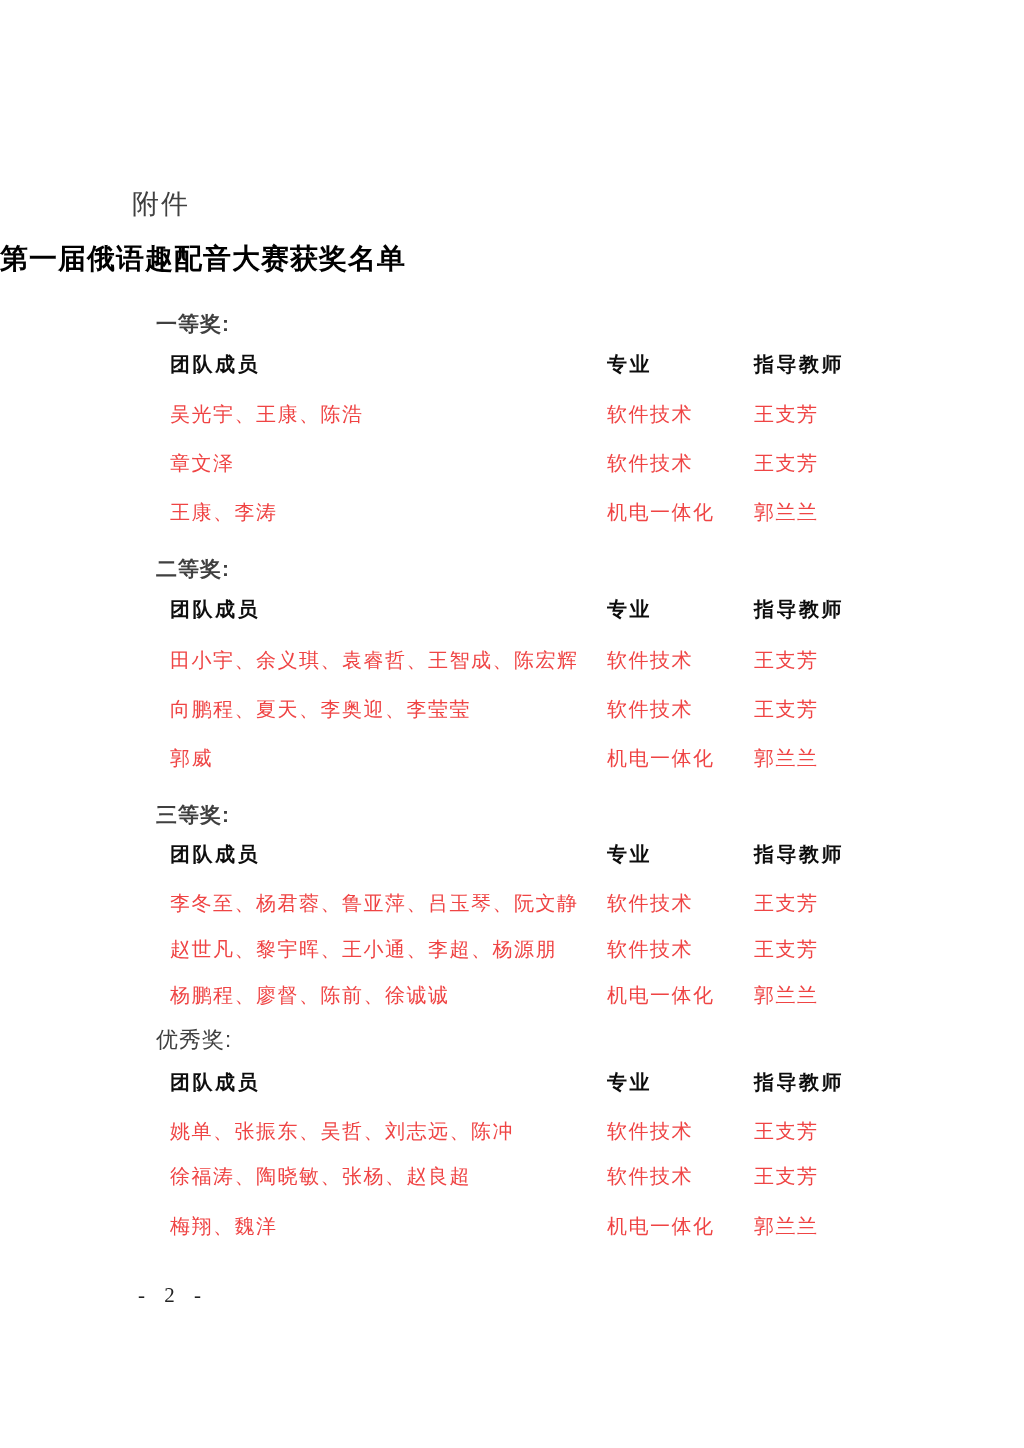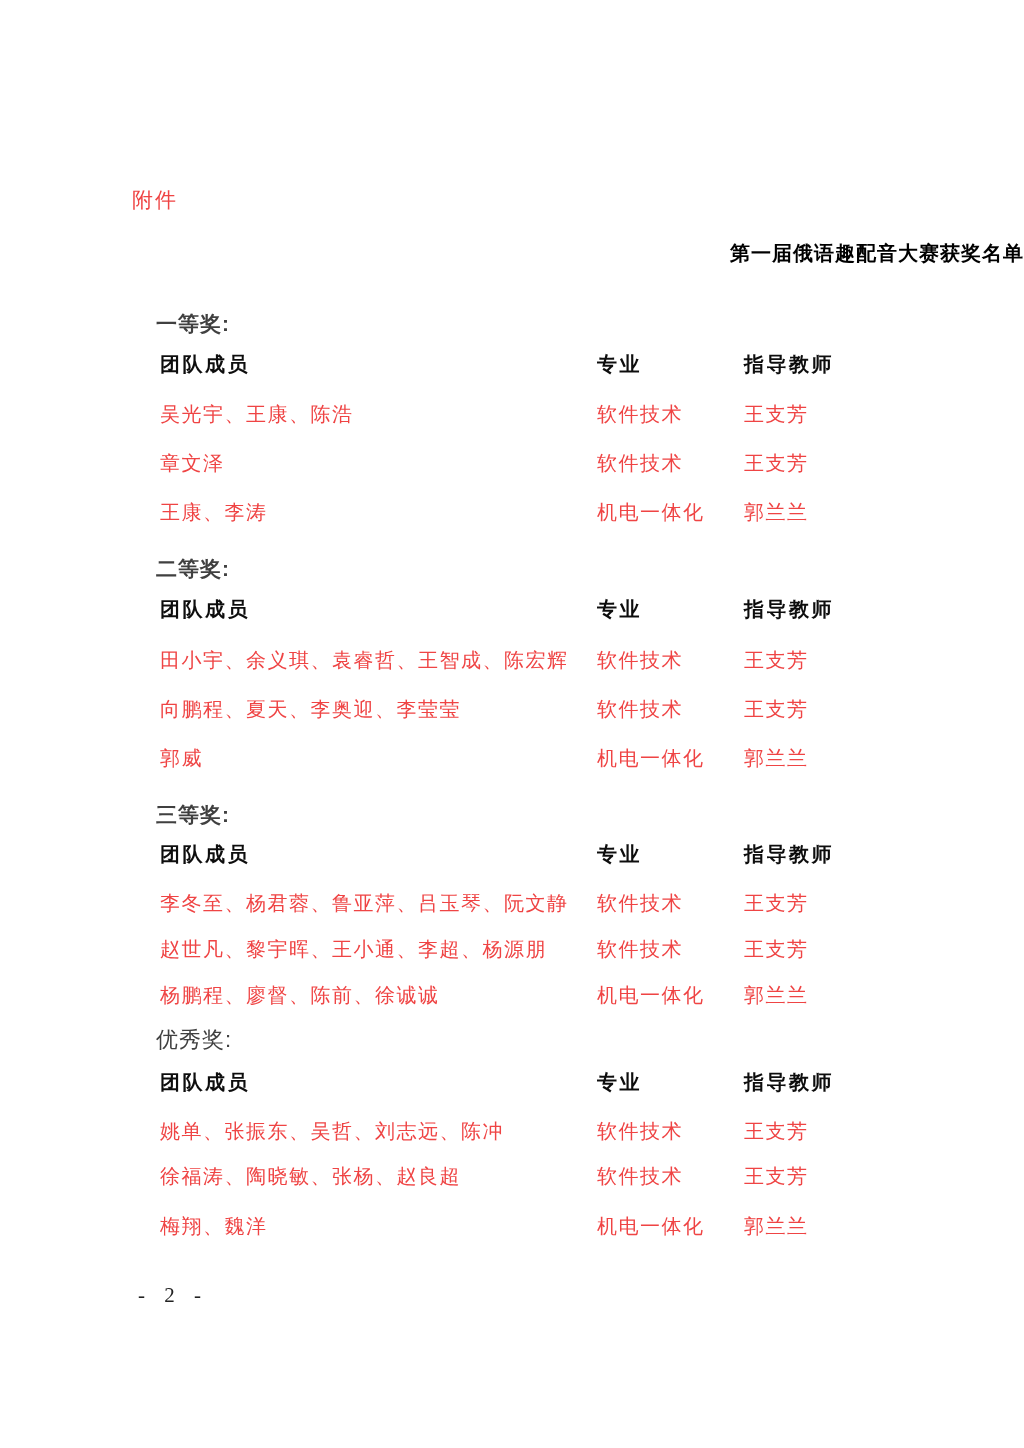--- a/index.html
+++ b/index.html
@@ -15,51 +15,51 @@
     color: #1a1a1a;
     overflow: hidden;
     font-family: "Liberation Serif", serif;
   }
   .abs { position: absolute; }
 
   .attachment-label {
     left: 132px;
     top: 186px;
     font-family: "Liberation Sans", sans-serif;
-    font-size: 21px;
+    font-size: 27px;
     letter-spacing: 2px;
-    color: #ef4444;
+    color: #404040;
   }
   .doc-title {
     left: 0;
     top: 240px;
     width: 1024px;
-    text-align: right;
+    text-align: left;
     font-family: "Liberation Serif", serif;
     font-weight: bold;
-    font-size: 20px;
+    font-size: 28px;
     letter-spacing: 1px;
     color: #000;
   }
 
   .section-label {
     left: 156px;
     font-family: "Liberation Sans", sans-serif;
     font-weight: bold;
     font-size: 21px;
     letter-spacing: 1px;
     color: #404040;
   }
   .section-label.regular {
     font-weight: normal;
     font-size: 22px;
   }
 
   .trow {
-    left: 0;
+    left: 10px;
     width: 956px;
     height: 26px;
   }
   .trow .c1 {
     position: absolute;
     left: 160px;
     white-space: nowrap;
   }
   .trow .c2 {
     position: absolute;

